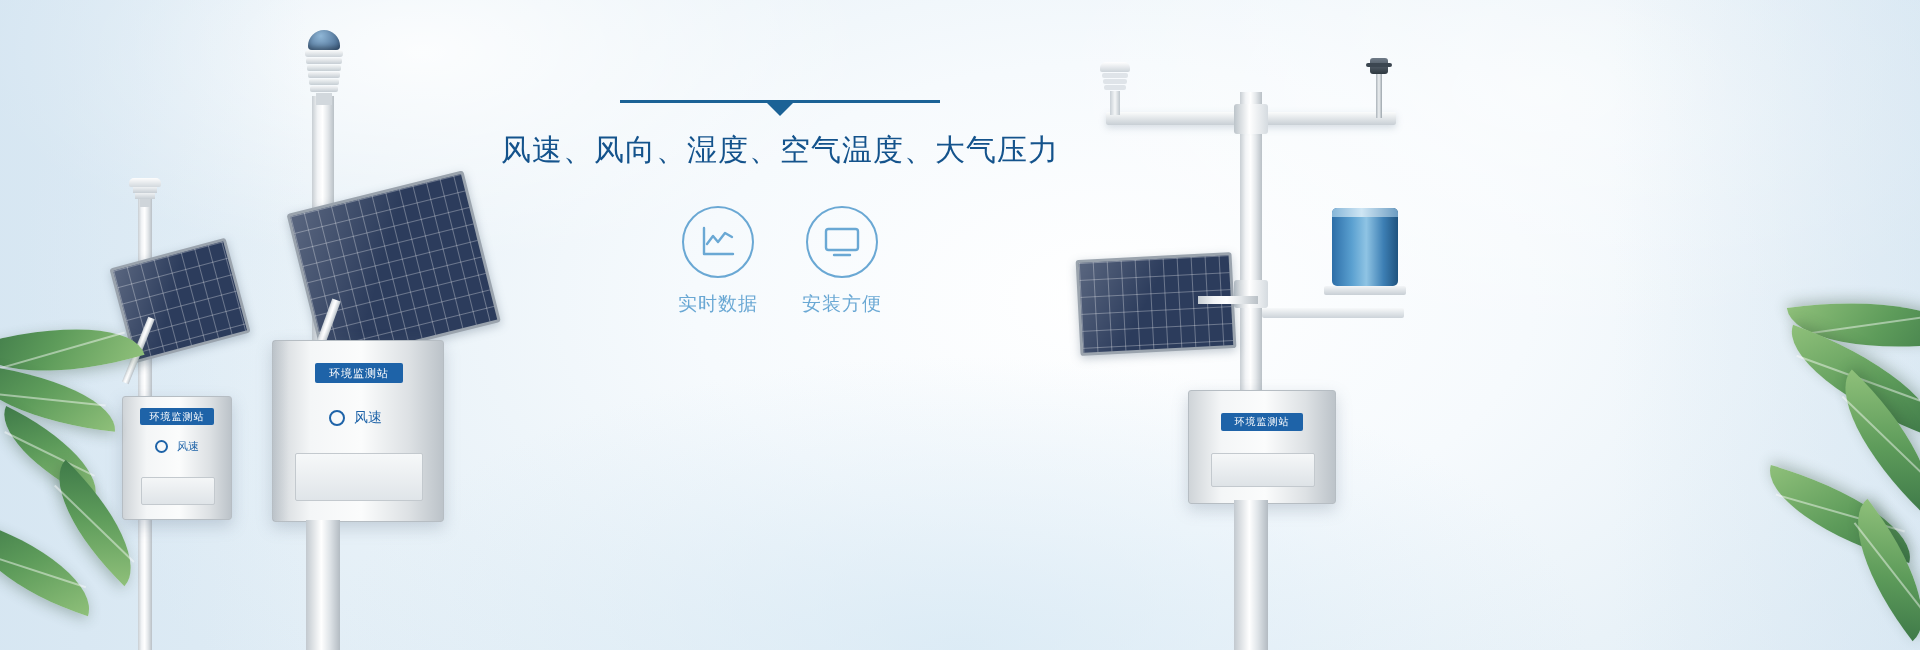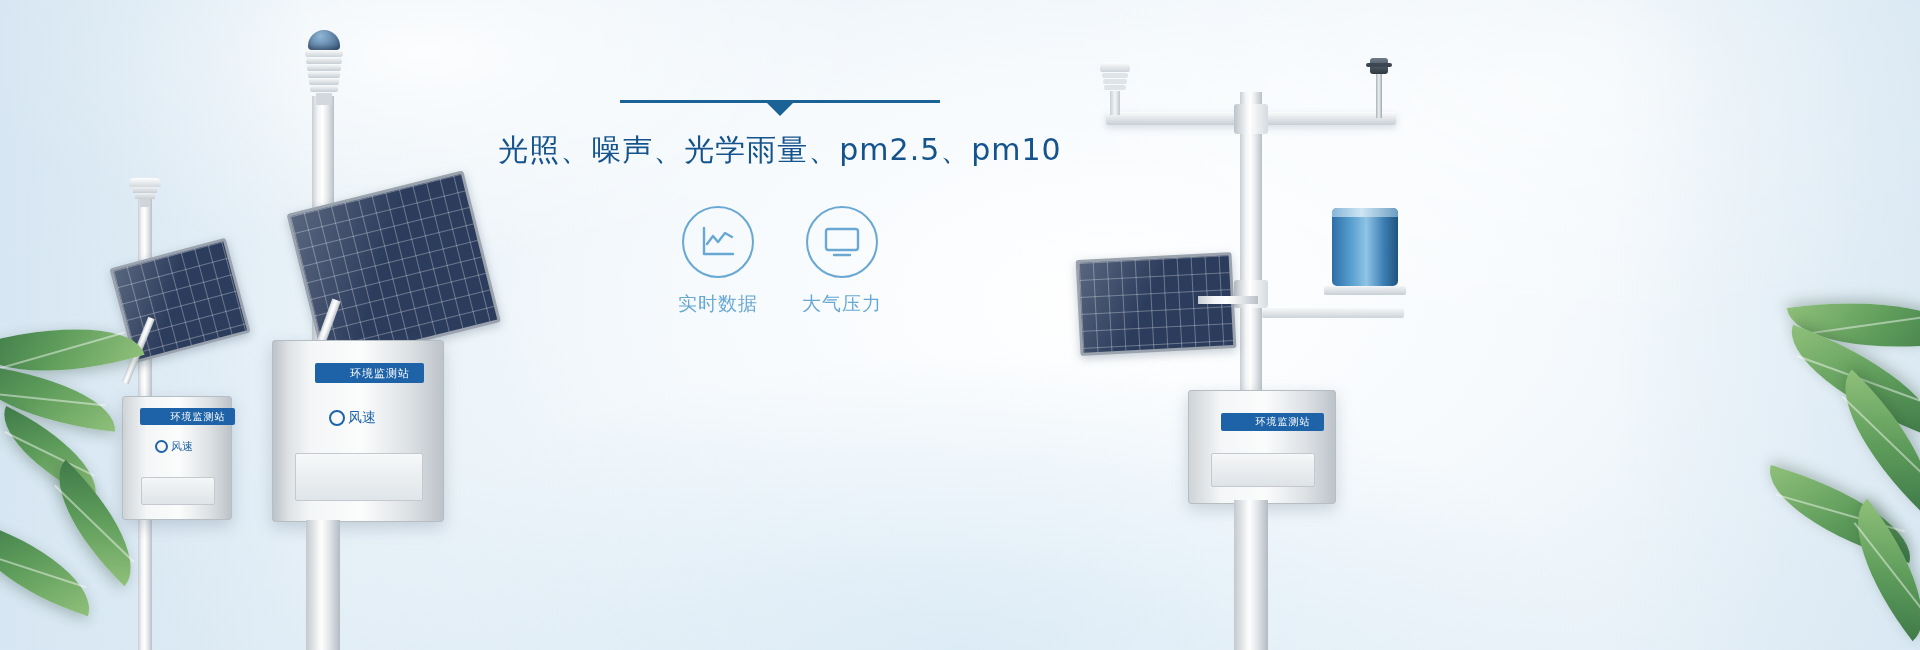--- a/index.html
+++ b/index.html
@@ -96,24 +96,23 @@
   .cabinet{
     background:linear-gradient(90deg,#cfd4d8 0%,#f4f6f7 22%,#fbfcfc 52%,#dde1e4 80%,#bcc3c9 100%);
     border:1px solid #b6bdc3;border-radius:3px;
     box-shadow:0 6px 16px rgba(100,120,140,.28);
   }
   .cab-label{
     position:absolute;background:#1e63a8;color:#fff;border-radius:2px;
     display:flex;align-items:center;justify-content:center;
     font-size:10px;letter-spacing:1px;white-space:nowrap;
     font-family:"DejaVu Sans","Liberation Sans",sans-serif;
-    padding-left:21px;
   }
   .brand{
-    position:absolute;display:flex;align-items:center;gap:3px;
+    position:absolute;display:flex;align-items:center;gap:9px;
     color:#1e63a8;font-size:11px;white-space:nowrap;
     font-family:"DejaVu Sans","Liberation Sans",sans-serif;
   }
   .brand .mark{
     width:13px;height:13px;border-radius:50%;
     border:2px solid #1e63a8;box-sizing:border-box;
   }
 
   
   .leaf{
@@ -253,21 +252,21 @@
   <div class="vignette"></div>
 
   <div class="content">
 
 
     <div class="divider">
       <div class="bar"></div>
       <div class="caret"></div>
     </div>
 
-    <div class="sub">光照、噪声、光学雨量、pm2.5、pm10</div>
+    <div class="sub">风速、风向、湿度、空气温度、大气压力</div>
 
     <div class="features">
 
       <div class="feature">
         <div class="circle">
           <span>
             <svg width="36" height="34" viewBox="0 0 36 34" fill="none" stroke="#6aa8d4" stroke-width="2.4" stroke-linecap="round" stroke-linejoin="round">
               <path d="M4 3 V29 H33"></path>
               <path d="M7 19 L13 11 L18 17 L25 8 L32 12"></path>
             </svg>
@@ -279,19 +278,19 @@
 
       <div class="feature">
         <div class="circle">
           <span>
             <svg width="38" height="32" viewBox="0 0 38 32" fill="none" stroke="#6aa8d4" stroke-width="2.4" stroke-linecap="round" stroke-linejoin="round">
               <rect x="3" y="3" width="32" height="21" rx="2.5"></rect>
               <path d="M11 29 H27"></path>
             </svg>
           </span>
         </div>
-        <div class="flabel">大气压力</div>
+        <div class="flabel">安装方便</div>
       </div>
 
 
     </div>
   </div>
 </div>
 
 </body></html>

